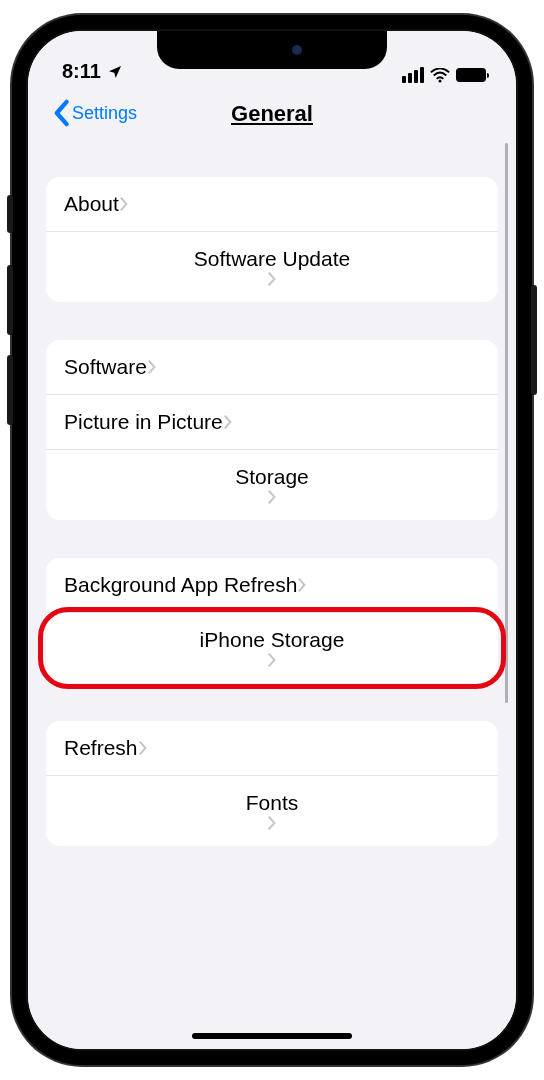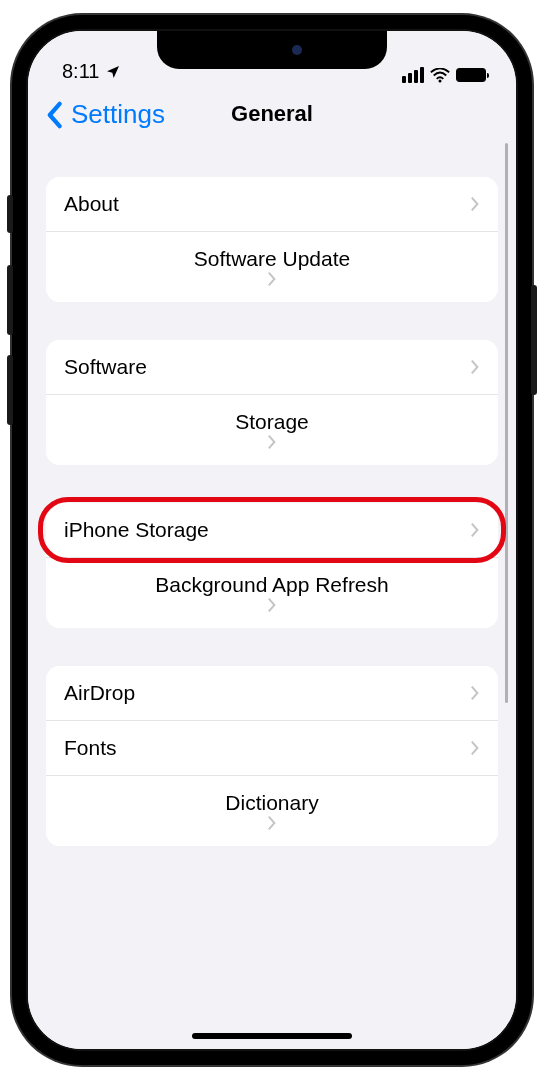--- a/index.html
+++ b/index.html
@@ -56,21 +56,21 @@
     }
     .notch-dot { width:10px; height:10px; background:#1a2a55; border-radius:50%; margin-left: 50px;}
     .status-bar {
       height: 58px;
       display: flex;
       align-items: flex-end;
       justify-content: space-between;
       padding: 0 30px 6px 34px;
       background: #f2f2f7;
     }
-    .status-left { display:flex; align-items:center; gap:6px; font-size:20px; font-weight:400;}
+    .status-left { display:flex; align-items:center; gap:6px; font-size:20px; font-weight:700;}
     .status-right { display:flex; align-items:center; gap:6px; }
     .signal-bars { display:flex; align-items:flex-end; gap:2px; }
     .signal-bars span { width:4px; background:#000; border-radius:1px; }
     .signal-bars span:nth-child(1){height:7px;}
     .signal-bars span:nth-child(2){height:10px;}
     .signal-bars span:nth-child(3){height:13px;}
     .signal-bars span:nth-child(4){height:16px;}
     .wifi { width:20px; height:15px; }
     .battery { width:30px; height:14px; border:1.5px solid #000; border-radius:3px; position:relative; }
     .battery::after{content:""; position:absolute; right:-4px; top:3.5px; width:2.5px; height:5px; background:#000; border-radius:0 2px 2px 0;}
@@ -78,30 +78,30 @@
     .nav-bar {
       height: 50px;
       display:flex;
       align-items:center;
       justify-content:center;
       position:relative;
       background:#f2f2f7;
     }
     .nav-back {
       position:absolute;
-      left:17px;
+      left:24px;
       top: 10px;
       display:flex;
       align-items:center;
       color:#007aff;
-      font-size:26px;
-      gap:8px;
+      font-size:18px;
+      gap:2px;
     }
     .nav-back svg { width:18px; height:28px; }
-    .nav-title { font-size:22px; font-weight:600; color:#000;}
+    .nav-title { font-size:22px; font-weight:600; color:#000;text-decoration:underline;}
     .content {
       position:absolute;
       top:108px;
       bottom:0;
       left:0; right:0;
       overflow-y:auto;
       padding: 0 18px;
       background:#f2f2f7;
     }
     .scroll-indicator { position:absolute; right:8px; top:112px; width:3px; height:560px; background:#b0b0b5; border-radius:2px; }
@@ -109,21 +109,20 @@
       background:#fff;
       border-radius:14px;
       margin-top: 38px;
       overflow:visible;
       position:relative;
     }
     .group:first-child{ margin-top: 38px; }
     .row {
       display:flex;
       align-items:center;
-      justify-content:space-between;
       padding: 15px 18px;
       font-size:21px;
       color:#000;
       border-bottom:1px solid #e3e3e8;
       position:relative;
       background:#fff;
     }
     .row:first-child { border-top-left-radius:14px; border-top-right-radius:14px;}
     .row:last-child { border-bottom:none; border-bottom-left-radius:14px; border-bottom-right-radius:14px;flex-direction:column;}
     .chevron { width:10px; height:16px; flex-shrink:0; }
@@ -216,56 +215,56 @@
           </div>
         </div>
         <div class="group">
           <div class="row">
             <span>Software</span>
             <svg class="chevron" viewBox="0 0 12 20">
               <path d="M2 2 L9 10 L2 18"></path>
             </svg>
           </div>
           <div class="row">
+            <span>Picture in Picture</span>
+            <svg class="chevron" viewBox="0 0 12 20">
+              <path d="M2 2 L9 10 L2 18"></path>
+            </svg>
+          </div>
+          <div class="row">
             <span>Storage</span>
             <svg class="chevron" viewBox="0 0 12 20">
               <path d="M2 2 L9 10 L2 18"></path>
             </svg>
           </div>
         </div>
         <div class="group">
           <div class="row">
+            <span>Background App Refresh</span>
+            <svg class="chevron" viewBox="0 0 12 20">
+              <path d="M2 2 L9 10 L2 18"></path>
+            </svg>
+          </div>
+          <div class="row">
             <span>iPhone Storage</span>
             <svg class="chevron" viewBox="0 0 12 20">
               <path d="M2 2 L9 10 L2 18"></path>
             </svg>
             <div class="highlight-ring"></div>
           </div>
-          <div class="row">
-            <span>Background App Refresh</span>
-            <svg class="chevron" viewBox="0 0 12 20">
-              <path d="M2 2 L9 10 L2 18"></path>
-            </svg>
-          </div>
-        </div>
-        <div class="group">
-          <div class="row">
-            <span>AirDrop</span>
+        </div>
+        <div class="group">
+          <div class="row">
+            <span>Refresh</span>
             <svg class="chevron" viewBox="0 0 12 20">
               <path d="M2 2 L9 10 L2 18"></path>
             </svg>
           </div>
           <div class="row">
             <span>Fonts</span>
-            <svg class="chevron" viewBox="0 0 12 20">
-              <path d="M2 2 L9 10 L2 18"></path>
-            </svg>
-          </div>
-          <div class="row">
-            <span>Dictionary</span>
             <svg class="chevron" viewBox="0 0 12 20">
               <path d="M2 2 L9 10 L2 18"></path>
             </svg>
           </div>
         </div>
       </div>
 
     <div class="scroll-indicator"></div>
     <div class="home-indicator"></div>
   </div>

